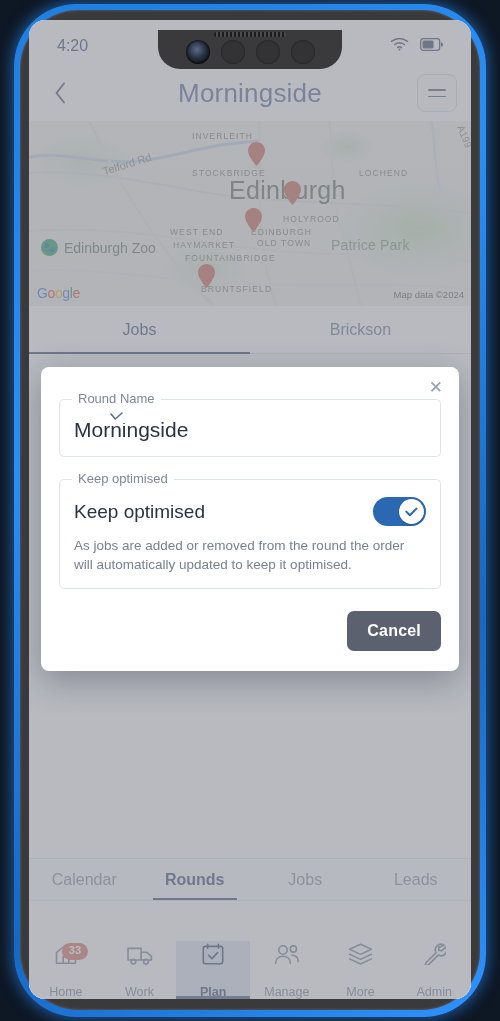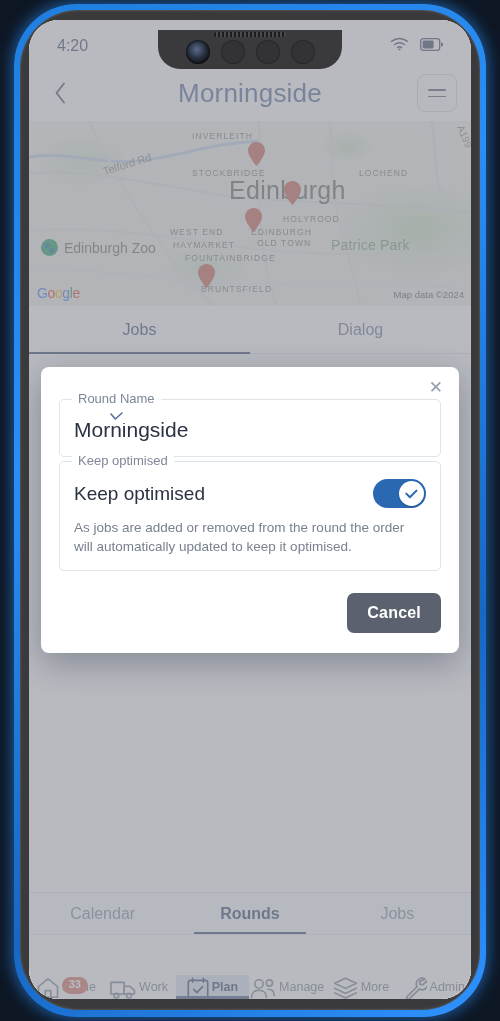--- a/index.html
+++ b/index.html
@@ -27,21 +27,21 @@
     left: 20px; top: 10px;
     width: 460px; height: 1000px;
     border-radius: 58px;
     background: #3a3a3c;
     box-shadow: inset 0 0 3px rgba(255,255,255,.25);
   }
   .phone-screen {
     position: absolute;
     left: 29px; top: 20px;
     width: 442px; height: 979px;
-    border-radius: 30px;
+    border-radius: 16px;
     overflow: hidden;
     background: #e5e5e5;
   }
 
   
   .notch {
     position: absolute;
     left: 50%; transform: translateX(-50%);
     top: 10px;
     width: 184px; height: 39px;
@@ -295,23 +295,23 @@
 
   
   .bottom-nav {
     flex: 0 0 62px;
     display: flex;
     background: #ffffff;
     border-top: 1px solid #e7eaef;
   }
   .nav-item {
     flex: 1;
-    display: flex; flex-direction: row;
+    display: flex; flex-direction: column;
     align-items: center; justify-content: center;
-    gap: 3px;
+    gap: 20px;
     position: relative;
     color: #7c8697;
     font-size: 12.5px;
     margin-top: 40px;
   }
   .nav-item.active {
     background: #dde4ef;
     color: #3f5173;
     font-weight: bold;
   }
@@ -362,21 +362,21 @@
     top: 8px; right: 12px;
     font-size: 17px;
     color: #96a0af;
     line-height: 1;
     padding: 4px;
   }
   .fieldset {
     border: 1px solid #dfe3ea;
     border-radius: 5px;
     padding: 0 14px 14px 14px;
-    margin-top: 4px;
+    margin-top: 22px;
     position: relative;
   }
   .fieldset.first { margin-top: 16px; }
   .legend {
     position: absolute;
     top: -9px; left: 12px;
     background: #fff;
     padding: 0 6px;
     font-size: 13px;
     color: #7d8798;
@@ -531,21 +531,21 @@
       <svg class="pin" style="left:169px; top:143px;" viewBox="0 0 17 24">
           <path d="M8.5 0C3.8 0 0 3.8 0 8.5C0 14.5 8.5 24 8.5 24S17 14.5 17 8.5C17 3.8 13.2 0 8.5 0Z" fill="#cd6a5c"></path>
         </svg>
 
       <div class="gmaps-logo"><i style="color:#4285f4">G</i><i style="color:#ea4335">o</i><i style="color:#fbbc05">o</i><i style="color:#4285f4">g</i><i style="color:#34a853">l</i><i style="color:#ea4335">e</i></div>
       <div class="map-attr">Map data ©2024</div>
     </div>
 
     <div class="sub-tabs">
       <div class="sub-tab active">Jobs</div>
-      <div class="sub-tab">Dialog</div>
+      <div class="sub-tab">Brickson</div>
     </div>
 
     <div class="joblist">
 
       <div class="job">
         <div class="job-top">
           <span class="job-ref">#8KT2</span>
         </div>
         <div class="job-name">Hidden Behind Dialog</div>
         <div class="job-addr"></div>
@@ -573,20 +573,21 @@
             <span></span>
         </div>
       </div>
 
     </div>
 
     <div class="seg-tabs">
       <div class="seg-tab">Calendar</div>
       <div class="seg-tab active">Rounds</div>
       <div class="seg-tab">Jobs</div>
+      <div class="seg-tab">Leads</div>
     </div>
 
     <div class="bottom-nav">
 
       <div class="nav-item">
         <div class="nav-badge">33</div>
         <div class="nav-icon">
           <svg width="24" height="22" viewBox="0 0 24 22" fill="none" stroke="#7c8697" stroke-width="1.6" stroke-linejoin="round" stroke-linecap="round">
             <path d="M2.5 9.5 L12 1.8 L21.5 9.5 V20.2 H2.5 Z"></path>
             <path d="M9.2 20.2 V13.6 H14.8 V20.2"></path>

